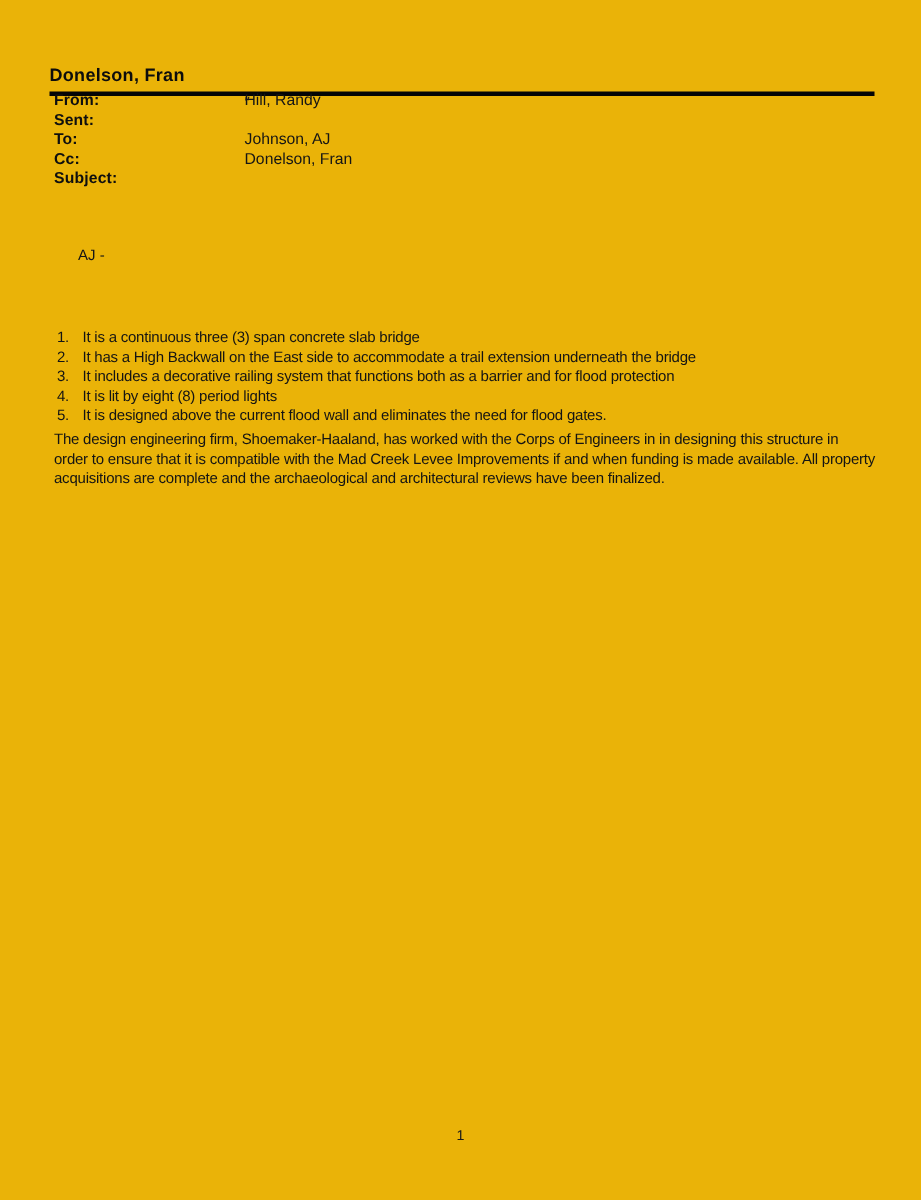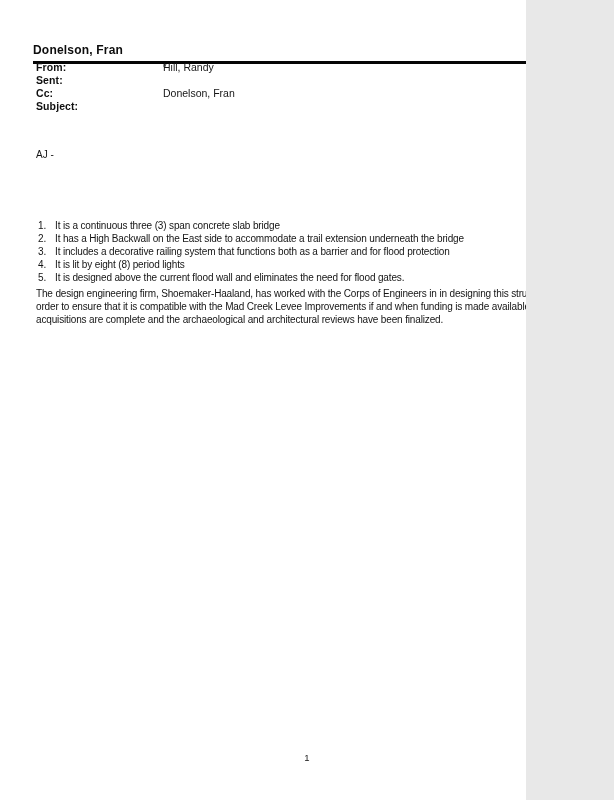--- a/index.html
+++ b/index.html
@@ -2,23 +2,23 @@
 <html><head>
 <meta charset="utf-8">
 <style>
   html, body {
     margin: 0;
     padding: 0;
     background: #e8e8e8;
   }
   .page {
     position: relative;
-    width: 526px;
+    width: 614px;
     height: 800px;
-    background: #ffffff;
+    background: #eab308;
     font-family: "Liberation Sans", sans-serif;
     color: #161616;
     overflow: hidden;
     -webkit-font-smoothing: antialiased;
   }
   .doc-title {
     position: absolute;
     left: 33px;
     top: 43px;
     font-size: 12px;
@@ -59,21 +59,21 @@
     color: #0f0f0f;
     letter-spacing: 0.1px;
   }
   .hvalue {
     color: #151515;
   }
   .salutation {
     position: absolute;
     left: 36px;
     top: 148px;
-    margin: 0;
+    margin: 16px;
     font-size: 10px;
     line-height: 13px;
   }
   .para {
     position: absolute;
     left: 36px;
     margin: 0;
     width: 548px;
     font-size: 10px;
     line-height: 13px;
@@ -121,20 +121,24 @@
 
   <div class="headers">
     <div class="hrow">
       <span class="hlabel">From:</span>
       <span class="hvalue">Hill, Randy</span>
     </div>
     <div class="hrow">
       <span class="hlabel">Sent:</span>
     </div>
     <div class="hrow">
+      <span class="hlabel">To:</span>
+      <span class="hvalue">Johnson, AJ</span>
+    </div>
+    <div class="hrow">
       <span class="hlabel">Cc:</span>
       <span class="hvalue">Donelson, Fran</span>
     </div>
     <div class="hrow">
       <span class="hlabel">Subject:</span>
     </div>
   </div>
 
   <p class="salutation">AJ -</p>
 

